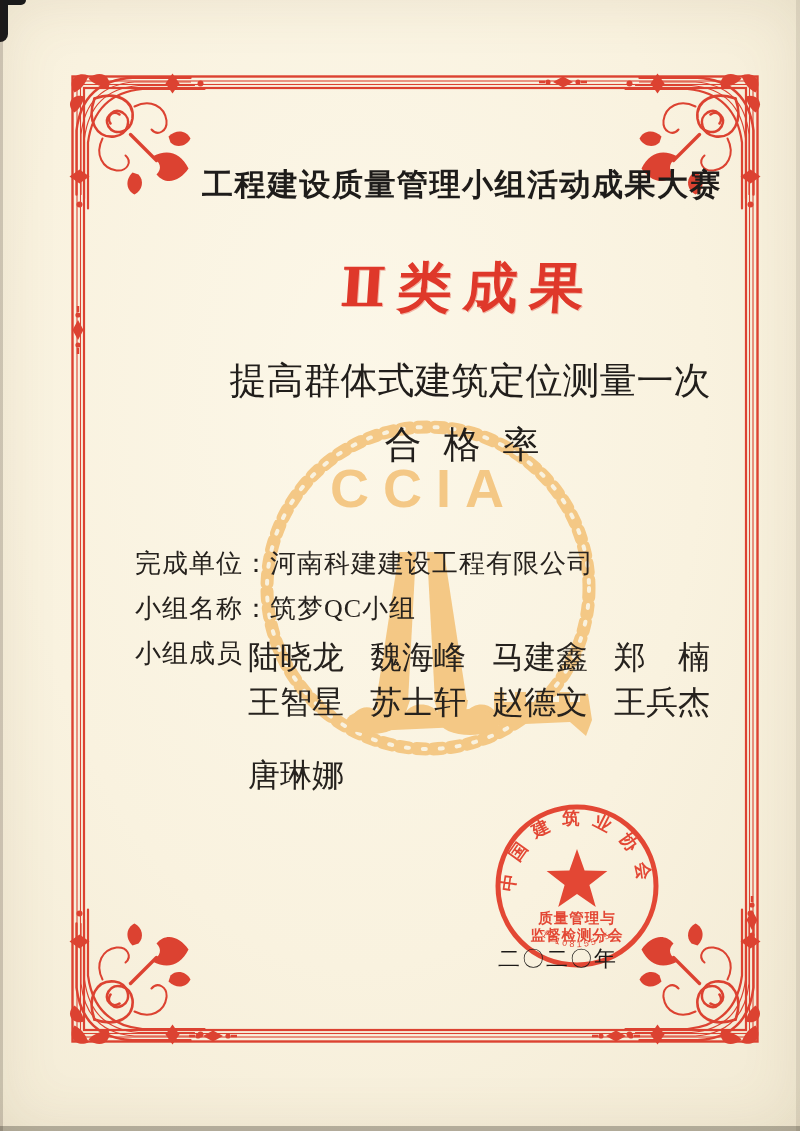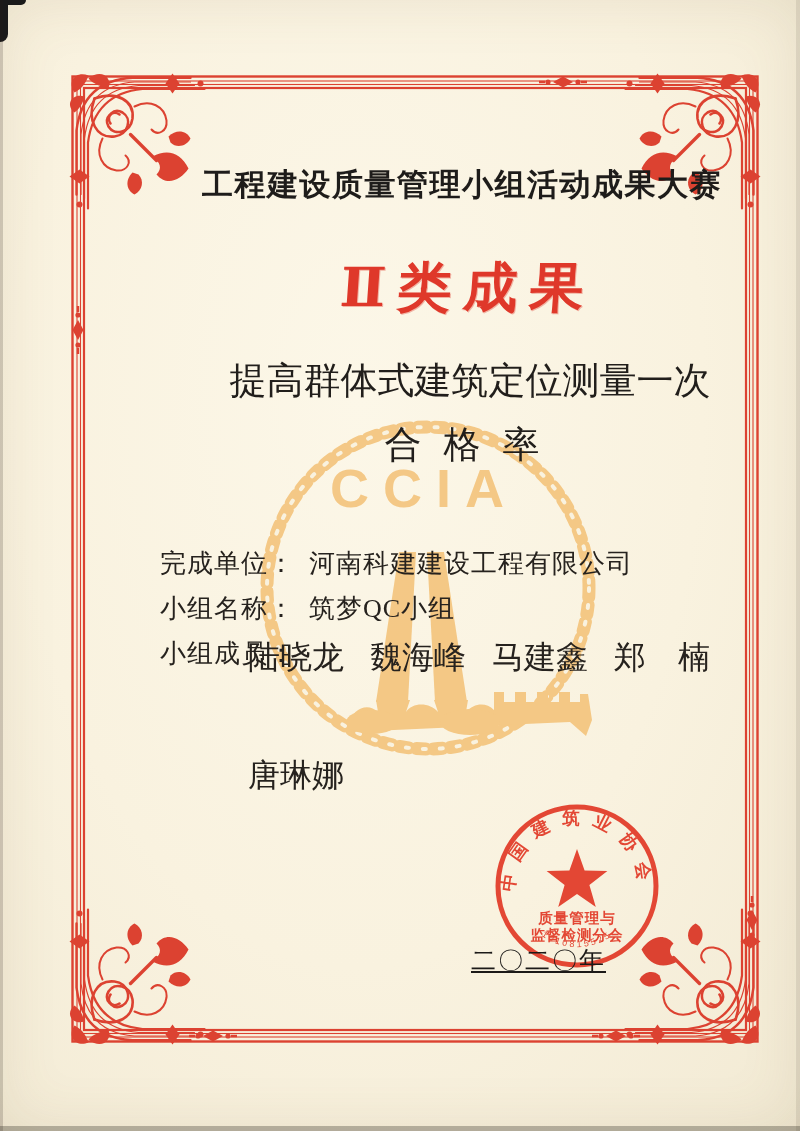--- a/index.html
+++ b/index.html
@@ -43,35 +43,35 @@
   .project-line1{
     position:absolute;left:8px;top:356px;width:100%;text-align:center;
     font-size:37px;color:#211e1b;letter-spacing:0px;
   }
   .project-line2{
     position:absolute;left:0;top:420px;width:100%;text-align:center;
     font-size:37px;color:#211e1b;letter-spacing:22px;text-indent:22px;
   }
 
   .field-row{position:absolute;font-size:26px;color:#26221e;white-space:nowrap;}
-  .field-label{letter-spacing:1px;margin-left:25px;}
-  .field-value{margin-left:14px;letter-spacing:1px;}
+  .field-label{letter-spacing:1px;}
+  .field-value{letter-spacing:1px;}
   .row-unit{left:63px;top:546px;}
   .row-group{left:63px;top:591px;font-family:Liberation Serif, serif;}
   .row-members{left:63px;top:636px;}
   .members-line{position:absolute;left:176px;font-size:32px;color:#26221e;display:flex;gap:26px;white-space:nowrap;}
   .members-line1{top:636px;}
   .members-line2{top:681px;}
   .members-line3{top:754px;}
   .row-cert{left:63px;top:759px;}
   .cert-no{font-family:"Liberation Serif",serif;letter-spacing:2px;}
 
   .year{
-    position:absolute;left:471px;top:944px;
-    font-size:25px;color:#1c1a18;letter-spacing:2px;z-index:6;text-decoration:underline;
+    position:absolute;left:498px;top:944px;
+    font-size:22px;color:#1c1a18;letter-spacing:2px;z-index:6;
   }
   .seal-svg{z-index:5;}
 </style>
 </head>
 <body>
 
 <div class="paper">
 
   <svg class="layer" viewBox="0 0 800 1131" aria-hidden="true">
     <defs>
@@ -169,20 +169,26 @@
     </div>
 
     <div class="field-row row-members">
       <span class="field-label">小组成员：</span>
     </div>
     <div class="members-line members-line1">
       <span>陆晓龙</span>
       <span>魏海峰</span>
       <span>马建鑫</span>
       <span>郑　楠</span>
+    </div>
+    <div class="members-line members-line2">
+      <span>王智星</span>
+      <span>苏士轩</span>
+      <span>赵德文</span>
+      <span>王兵杰</span>
     </div>
     <div class="members-line members-line3">
       <span>唐琳娜</span>
     </div>
 
   </div>
 
   <svg class="layer seal-svg" viewBox="0 0 800 1131" aria-hidden="true">
     <g opacity="0.93">
       <circle cx="577" cy="886" r="79" fill="none" stroke="#e23b28" stroke-width="5"></circle>

